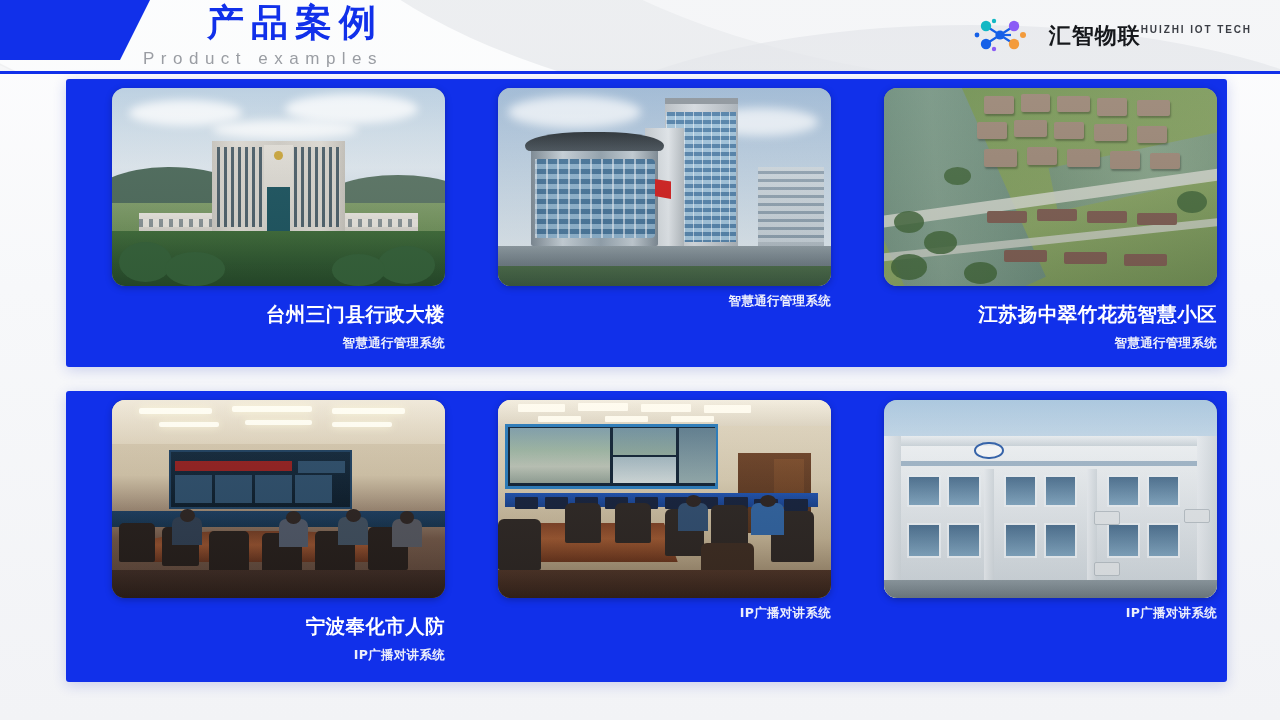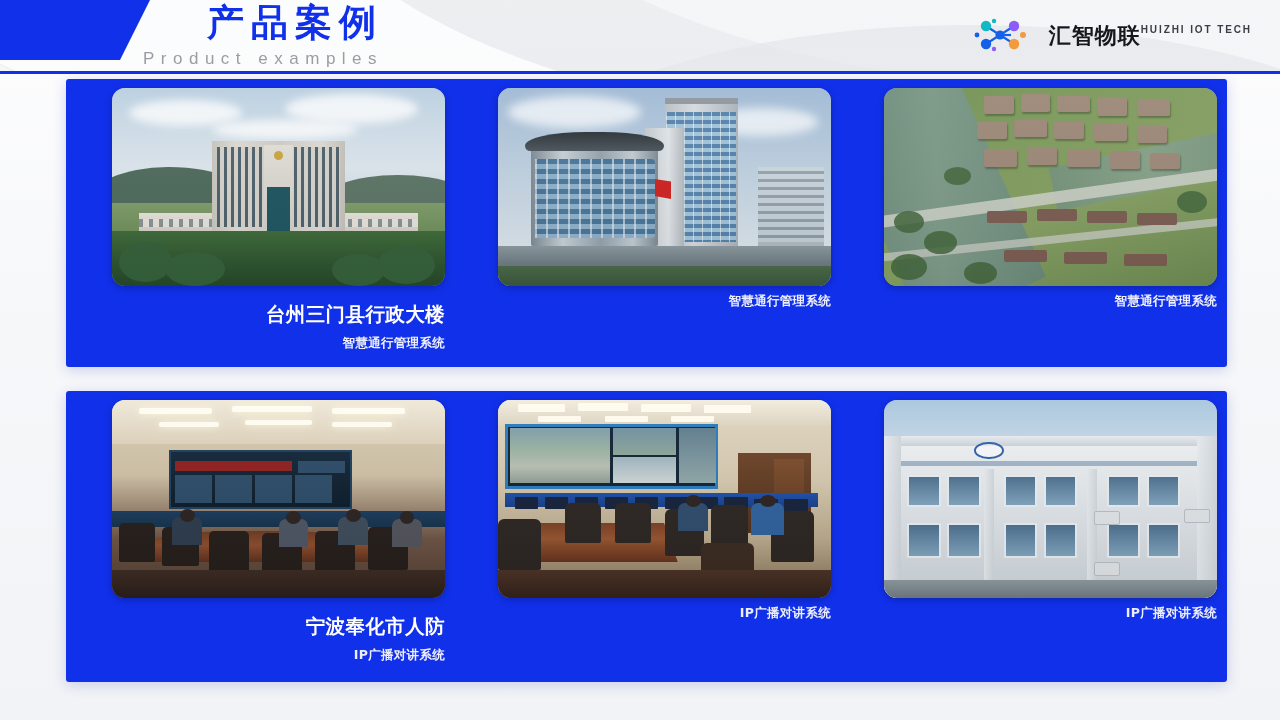--- a/index.html
+++ b/index.html
@@ -416,20 +416,21 @@
 
         <div class="s3-tree" style="left:3%;top:62%;width:9%;height:11%;"></div>
         <div class="s3-tree" style="left:12%;top:72%;width:10%;height:12%;"></div>
         <div class="s3-tree" style="left:2%;top:84%;width:11%;height:13%;"></div>
         <div class="s3-tree" style="left:24%;top:88%;width:10%;height:11%;"></div>
         <div class="s3-tree" style="right:3%;top:52%;width:9%;height:11%;"></div>
         <div class="s3-tree" style="left:18%;top:40%;width:8%;height:9%;"></div>
         <div class="photo-tint"></div>
       </div>
     </div>
+    <div class="card-title">江苏扬中翠竹花苑智慧小区</div>
     <div class="card-sub">智慧通行管理系统</div>
   </div>
 </div>
 
 <div class="panel panel-row2">
 
   <div class="card">
     <div class="card-photo">
       <div class="sc">
         <div class="s4-wall"></div>

